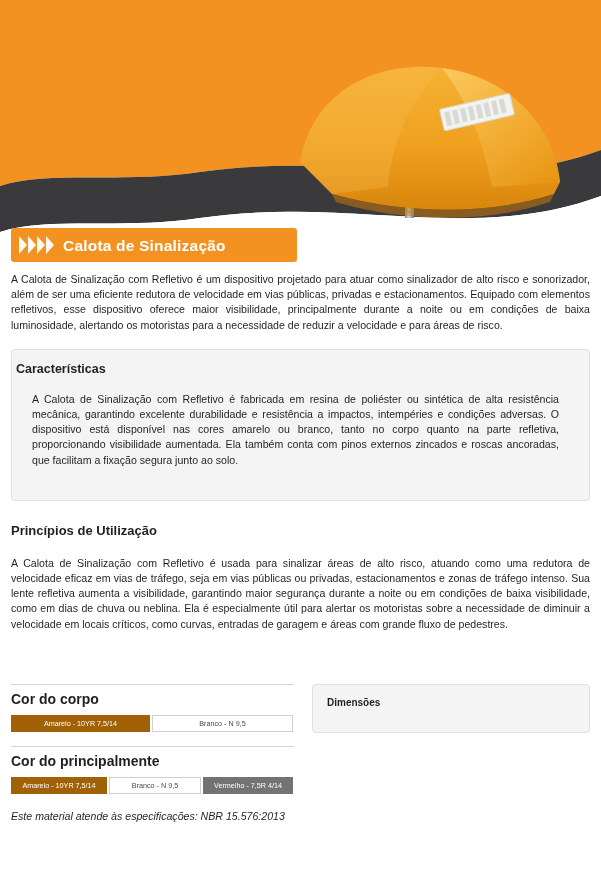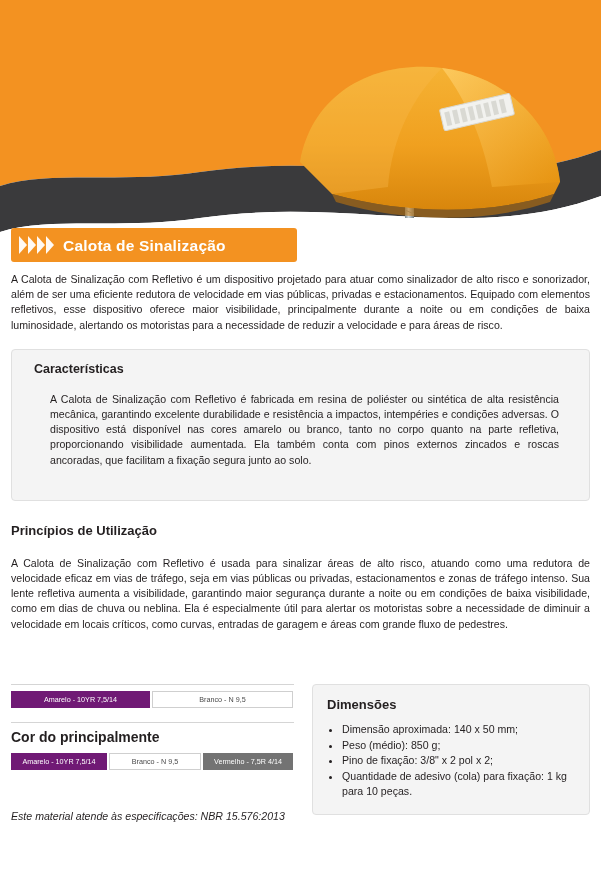--- a/index.html
+++ b/index.html
@@ -86,21 +86,21 @@
     line-height: 15.2px;
     color: #231f20;
     text-align: justify;
   }
 
   .card {
     margin-top: 16px;
     background: #f4f4f4;
     border: 1px solid #e0e0e0;
     border-radius: 4px;
-    padding: 12px 14px 16px 22px;
+    padding: 12px 14px 16px 4px;
   }
   .card h2 {
     margin: 0 0 12px 0;
     font-size: 12.5px;
     font-weight: bold;
     color: #231f20;
   }
   .card p {
     margin: 16px;
     font-size: 10.6px;
@@ -153,33 +153,33 @@
   }
   .swatch {
     height: 17px;
     display: flex;
     align-items: center;
     justify-content: center;
     font-size: 7.2px;
     line-height: 9px;
     white-space: nowrap;
   }
-  .sw-amarelo { background: #701a75; color: #ffffff; }
+  .sw-amarelo { background: #a16207; color: #ffffff; }
   .sw-branco  { background: #ffffff; color: #4a4a4a; border: 1px solid #cfcfcf; text-align: right; }
   .sw-vermelho{ background: #737373; color: #ffffff; }
 
   .dim-card {
     background: #f4f4f4;
     border: 1px solid #e0e0e0;
     border-radius: 4px;
     padding: 12px 14px 14px 14px;
   }
   .dim-card h2 {
     margin: 0 0 10px 0;
-    font-size: 13px;
+    font-size: 10px;
     font-weight: bold;
   }
   .dim-card ul {
     margin: 0;
     padding-left: 15px;
     list-style: disc;
   }
   .dim-card li {
     font-size: 10.6px;
     line-height: 15.6px;
@@ -284,40 +284,35 @@
   </div>
 
   <h2 class="section">Princípios de Utilização</h2>
   <p class="section-body">A Calota de Sinalização com Refletivo é usada para sinalizar áreas de alto risco, atuando como uma redutora de velocidade eficaz em vias de tráfego, seja em vias públicas ou privadas, estacionamentos e zonas de tráfego intenso. Sua lente refletiva aumenta a visibilidade, garantindo maior segurança durante a noite ou em condições de baixa visibilidade, como em dias de chuva ou neblina. Ela é especialmente útil para alertar os motoristas sobre a necessidade de diminuir a velocidade em locais críticos, como curvas, entradas de garagem e áreas com grande fluxo de pedestres.</p>
 </div>
 
 <div class="lower">
 
   <div class="col-left">
     <hr class="hr-rule">
+    <h3 class="swatch-head">Cor do corpo</h3>
     <div class="swatch-row">
       <div class="swatch sw-amarelo" style="width:139px">Amarelo - 10YR 7,5/14</div>
       <div class="swatch sw-branco" style="width:141px">Branco - N 9,5</div>
     </div>
 
     <hr class="hr-rule">
     <h3 class="swatch-head">Cor do principalmente</h3>
     <div class="swatch-row">
       <div class="swatch sw-amarelo" style="width:96px">Amarelo - 10YR 7,5/14</div>
       <div class="swatch sw-branco" style="width:92px">Branco - N 9,5</div>
       <div class="swatch sw-vermelho" style="width:90px">Vermelho - 7,5R 4/14</div>
     </div>
   </div>
 
   <div class="col-right">
     <div class="dim-card">
       <h2>Dimensões</h2>
-      <ul>
-        <li>Dimensão aproximada: 140 x 50 mm;</li>
-        <li>Peso (médio): 850 g;</li>
-        <li>Pino de fixação: 3/8" x 2 pol x 2;</li>
-        <li>Quantidade de adesivo (cola) para fixação: 1 kg para 10 peças.</li>
-      </ul>
     </div>
   </div>
 </div>
 
 <div class="footer-note">Este material atende às especificações: NBR 15.576:2013</div>
 
 </body></html>

